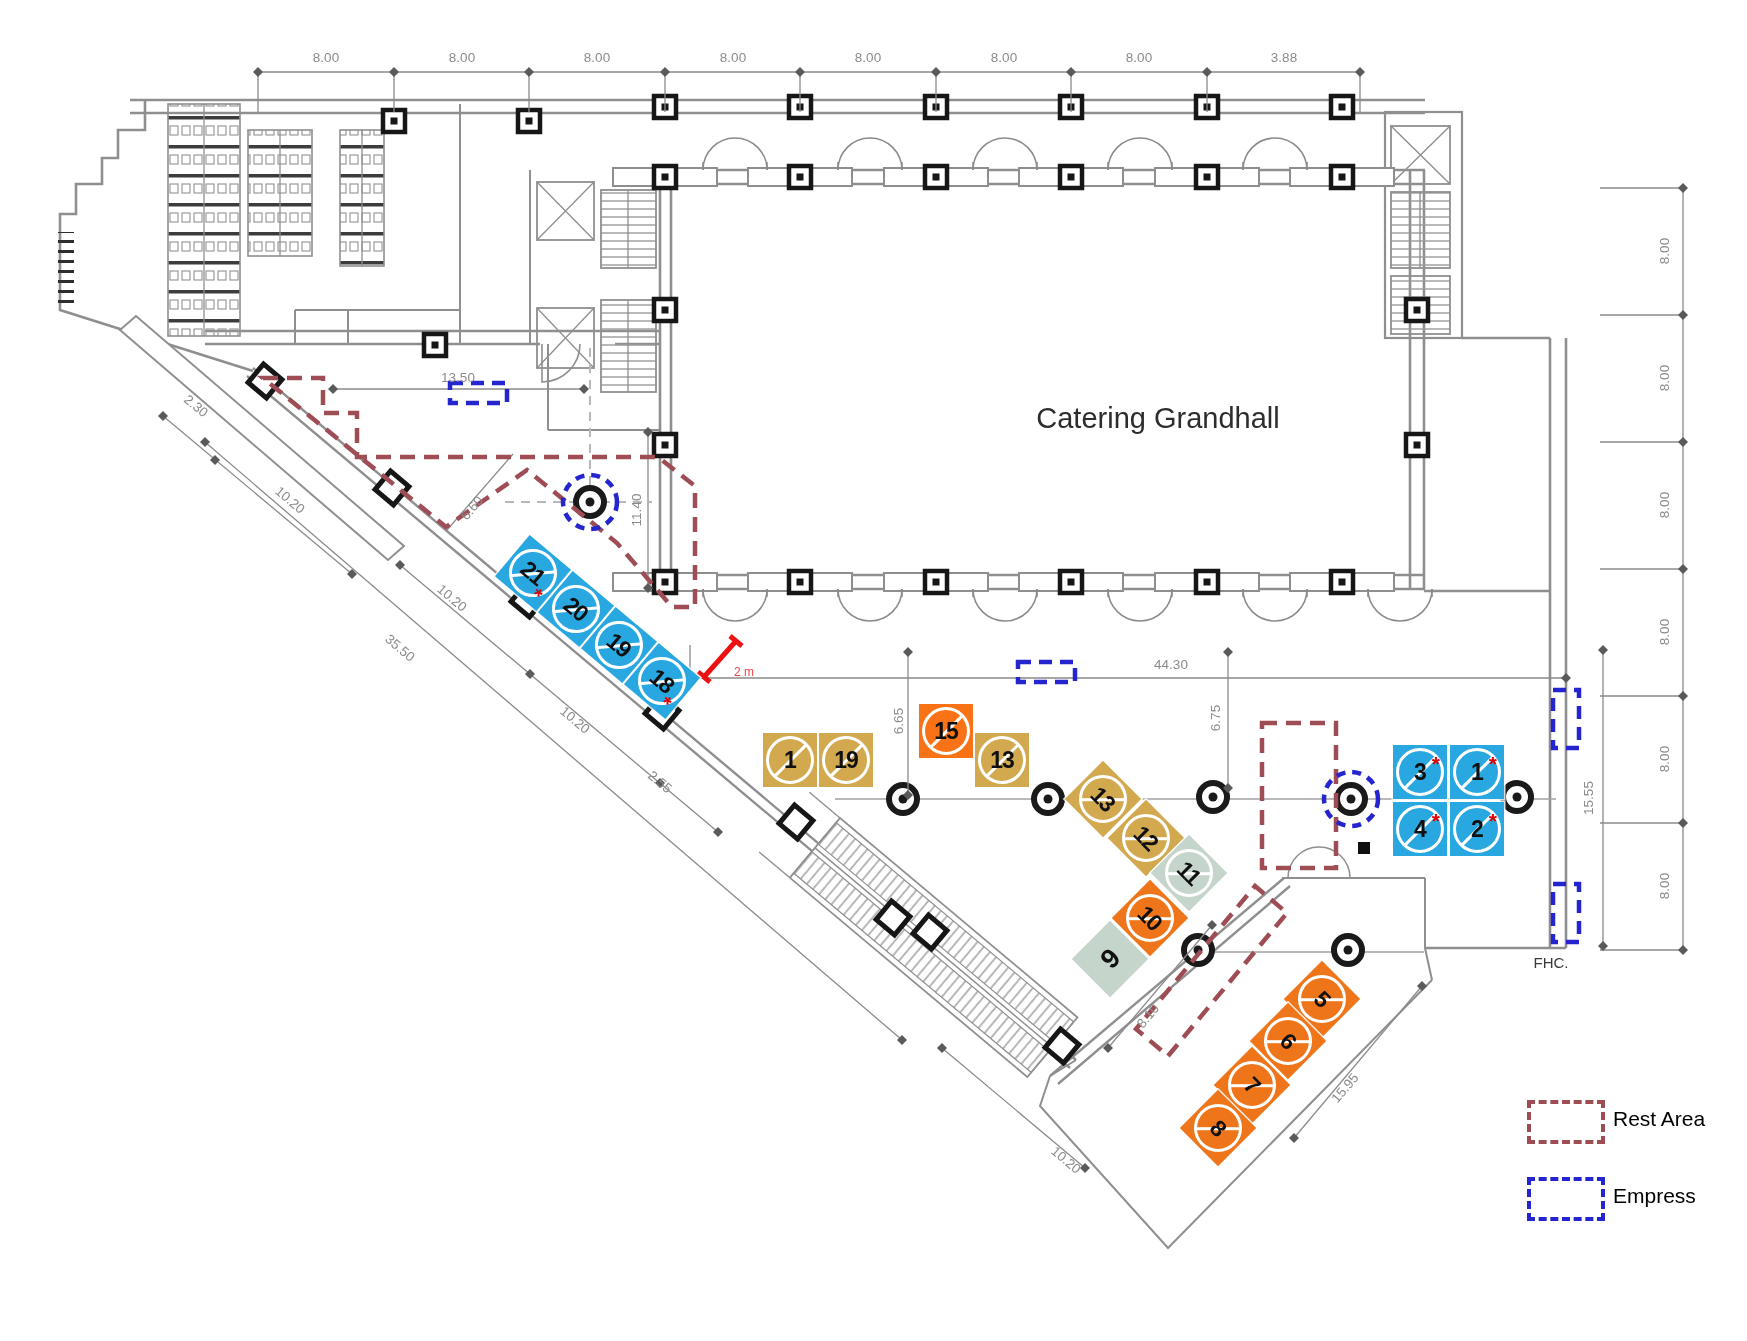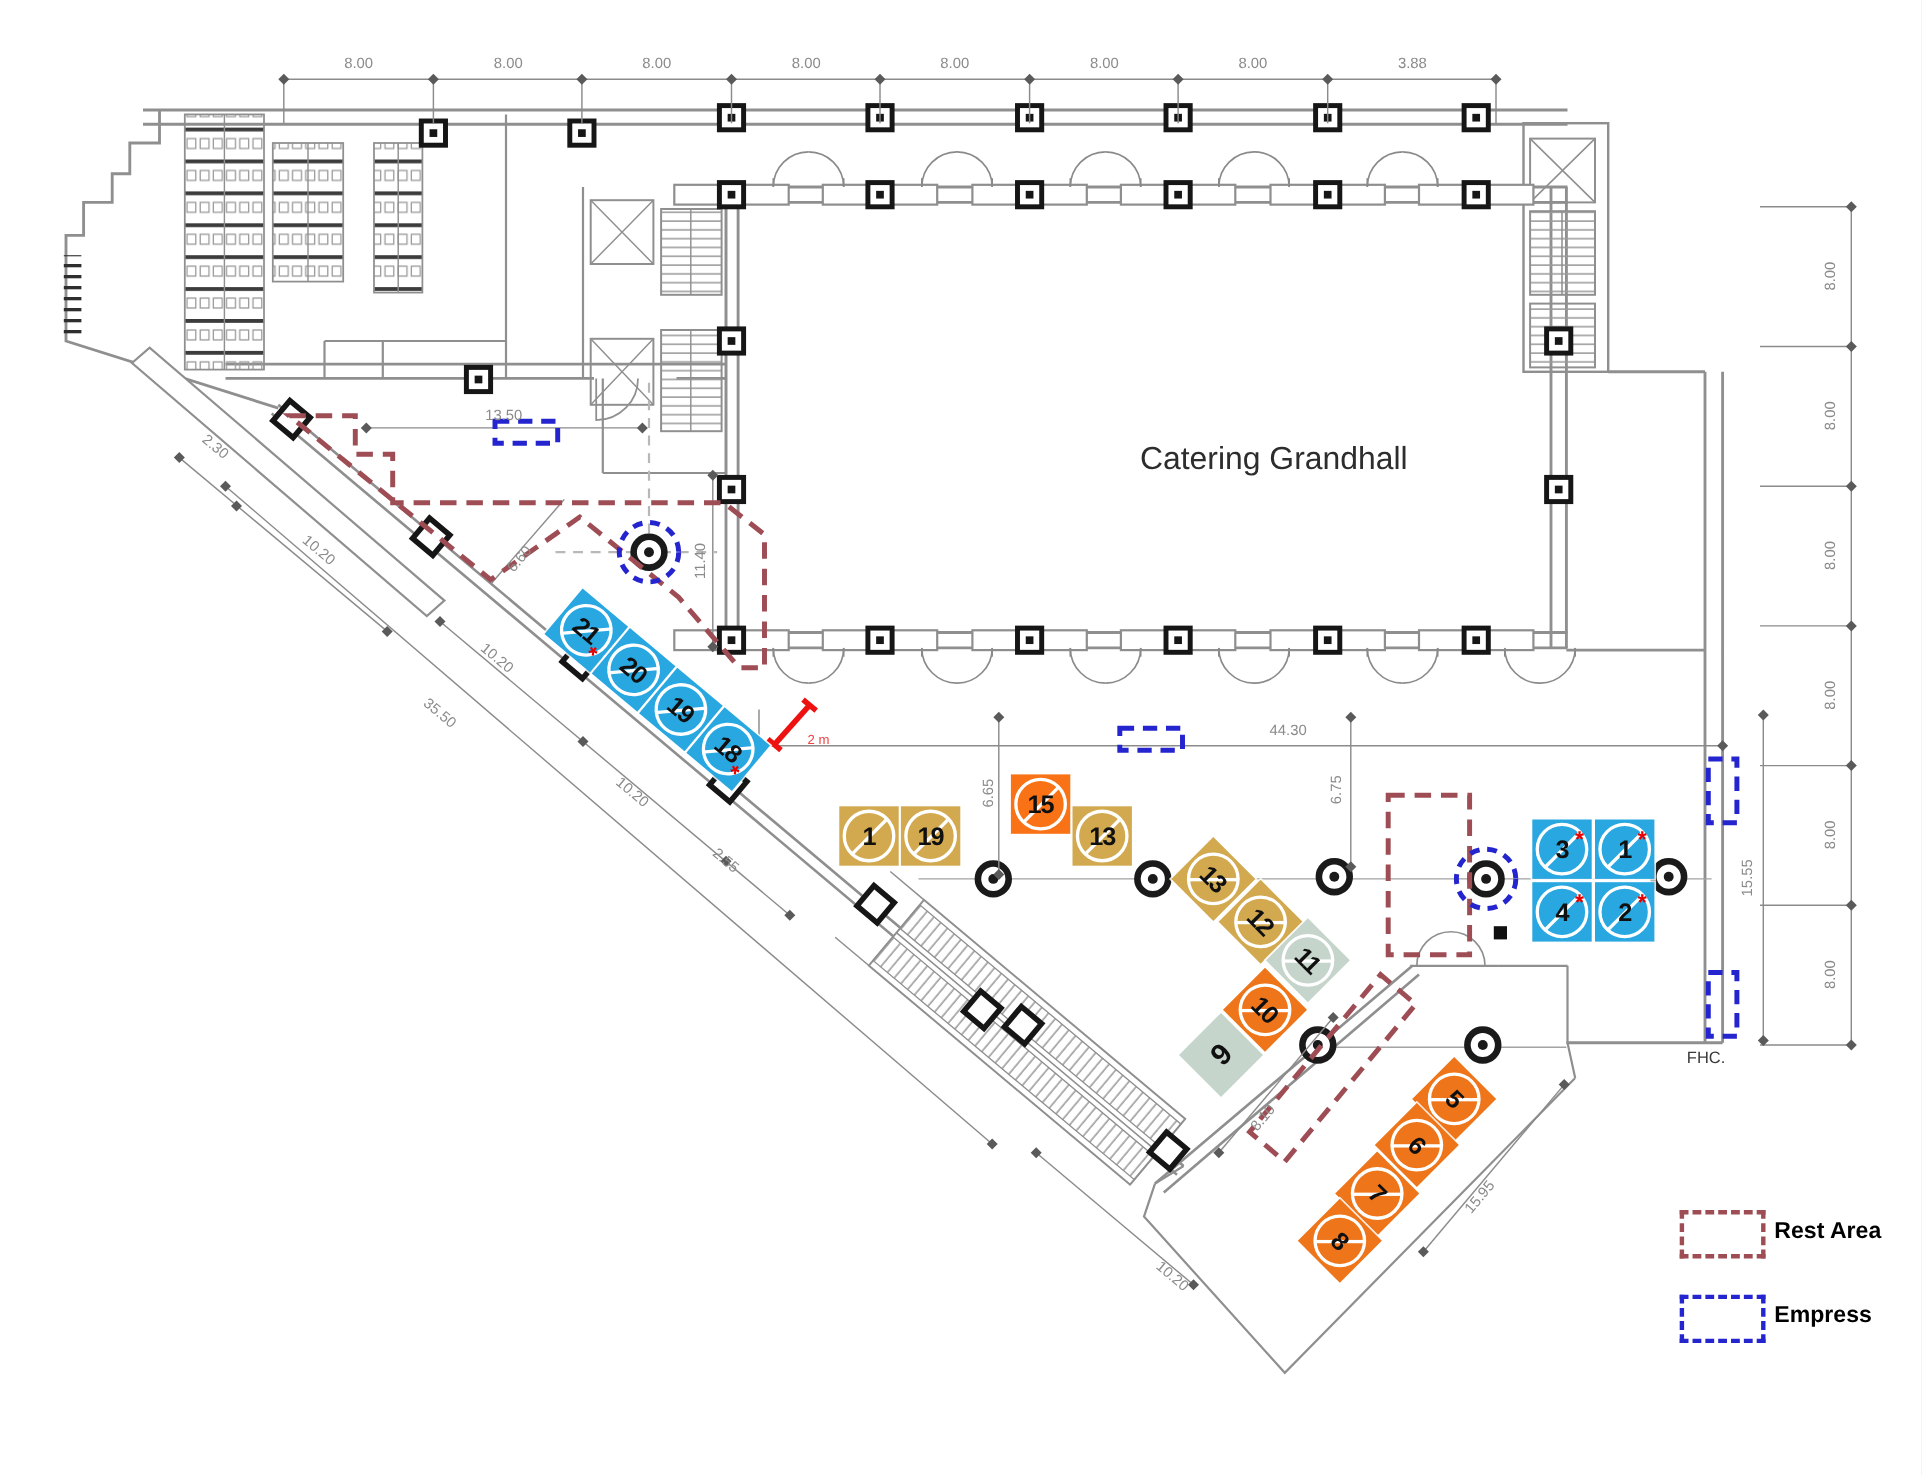--- a/index.html
+++ b/index.html
@@ -22,21 +22,21 @@
   .booth .ring{position:absolute;width:42px;height:42px;border:3px solid #fff;border-radius:50%;}
   .booth .slash{position:absolute;width:3px;height:47px;background:#fff;transform:rotate(45deg);}
   .booth .num{position:relative;font-weight:bold;font-size:23px;color:#101010;letter-spacing:-1px;}
   .booth .ast{position:absolute;color:#e60000;font-weight:bold;font-size:21px;line-height:1;}
   .booth .ast.tr{top:8px;right:7px;}
   .booth .ast.br{bottom:2px;right:6px;}
   .booth.plain .num{font-size:27px;}
   .legend-box{position:absolute;width:70px;height:36px;z-index:3;}
   .legend-box.rest{border:4.5px dashed #9f4d55;}
   .legend-box.cater{border:4.5px dashed #2525cf;}
-  .legend-label{position:absolute;font-size:21px;font-weight:bold;color:#000;z-index:3;
+  .legend-label{position:absolute;font-size:21px;font-weight:normal;color:#000;z-index:3;
                 white-space:nowrap;}
 </style>
 </head>
 <body>
 
 <div id="plan">
 
 <svg id="linework" width="1747" height="1341" viewBox="0 0 1747 1341">
   <defs>
     <pattern id="pH" width="10" height="8" patternUnits="userSpaceOnUse">

